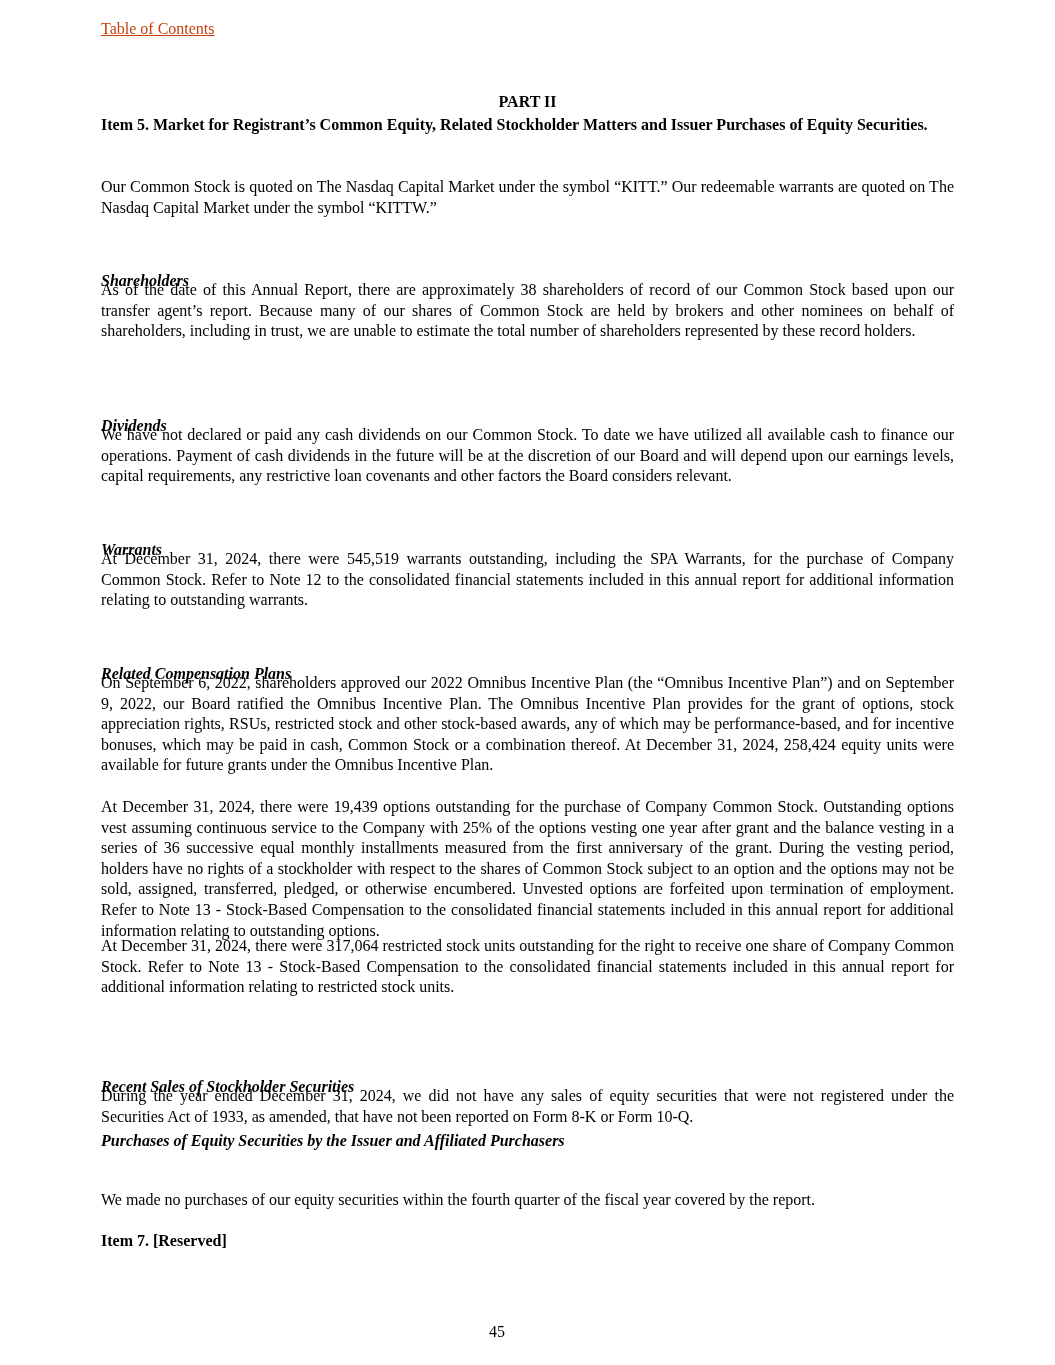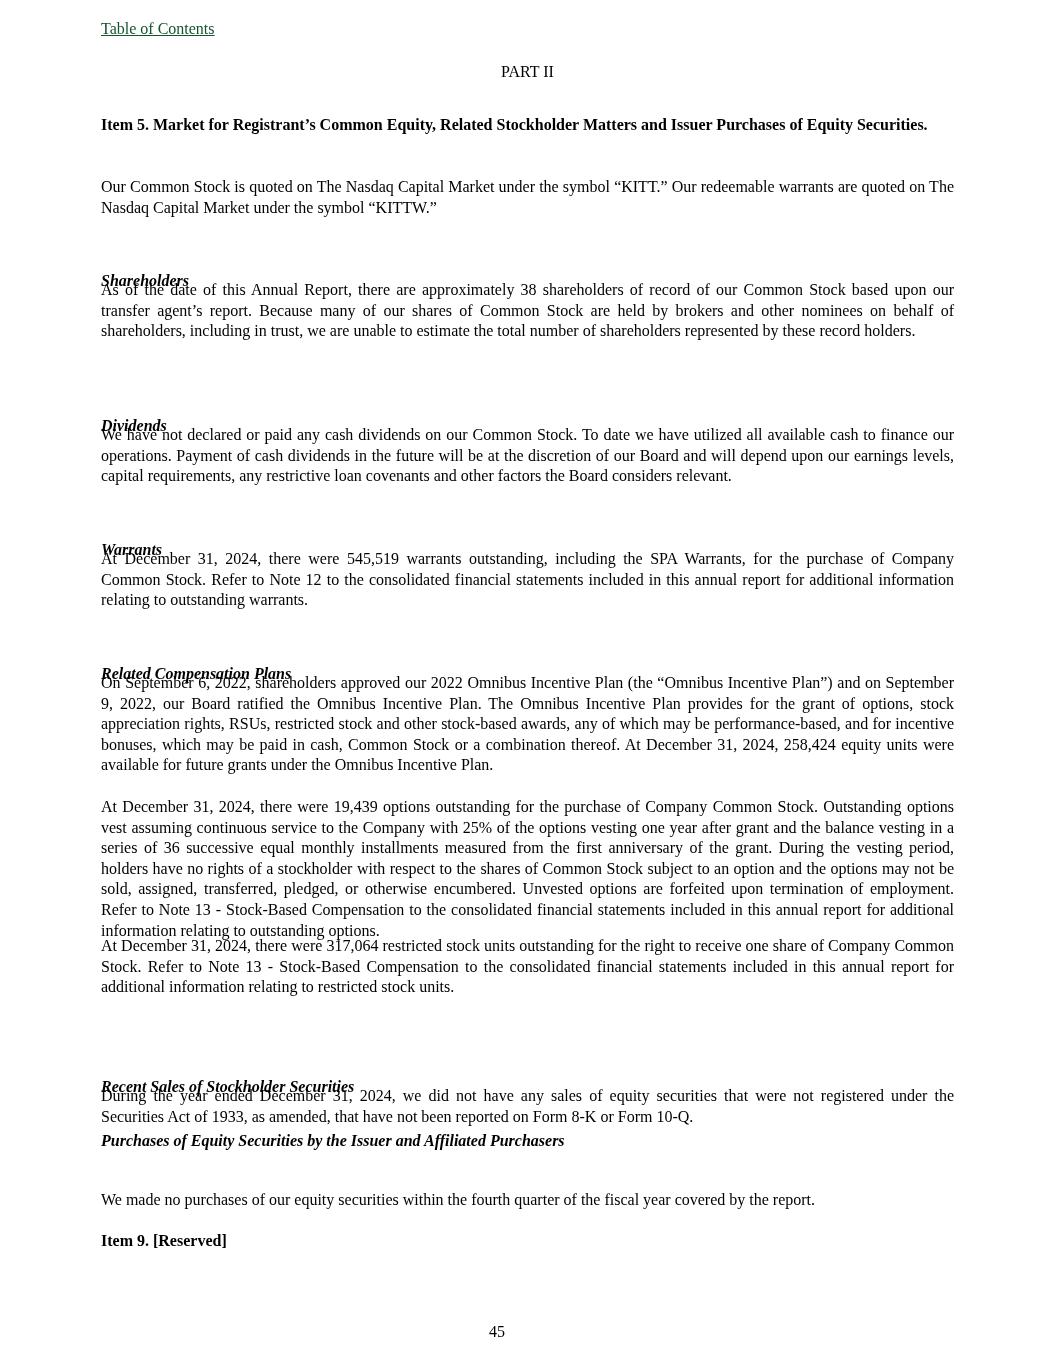--- a/index.html
+++ b/index.html
@@ -20,36 +20,36 @@
   .page {
     position: absolute;
     left: 101px;
     top: 0;
     width: 853px;
   }
   .toc-link {
     position: absolute;
     left: 0;
     top: 19px;
-    color: #14532d;
+    color: #c2410c;
     text-decoration: underline;
     font-size: 16px;
     cursor: pointer;
     white-space: nowrap;
   }
   .block {
     position: absolute;
     left: 0;
     width: 853px;
     margin: 0;
   }
   .part-title {
     text-align: center;
-    font-weight: normal;
-    top: 62px;
+    font-weight: bold;
+    top: 92px;
   }
   .item-title {
     font-weight: bold;
     text-align: justify;
     text-align-last: left;
     top: 115px;
   }
   .sub-head {
     font-weight: bold;
     font-style: italic;
@@ -98,17 +98,17 @@
   <p class="block para" style="top:673px">On September 6, 2022, shareholders approved our 2022 Omnibus Incentive Plan (the “Omnibus Incentive Plan”) and on September 9, 2022, our Board ratified the Omnibus Incentive Plan. The Omnibus Incentive Plan provides for the grant of options, stock appreciation rights, RSUs, restricted stock and other stock-based awards, any of which may be performance-based, and for incentive bonuses, which may be paid in cash, Common Stock or a combination thereof. At December 31, 2024, 258,424 equity units were available for future grants under the Omnibus Incentive Plan.</p>
   <p class="block para" style="top:797px">At December 31, 2024, there were 19,439 options outstanding for the purchase of Company Common Stock. Outstanding options vest assuming continuous service to the Company with 25% of the options vesting one year after grant and the balance vesting in a series of 36 successive equal monthly installments measured from the first anniversary of the grant. During the vesting period, holders have no rights of a stockholder with respect to the shares of Common Stock subject to an option and the options may not be sold, assigned, transferred, pledged, or otherwise encumbered. Unvested options are forfeited upon termination of employment. Refer to Note 13 - Stock-Based Compensation to the consolidated financial statements included in this annual report for additional information relating to outstanding options.</p>
   <p class="block para" style="top:936px">At December 31, 2024, there were 317,064 restricted stock units outstanding for the right to receive one share of Company Common Stock. Refer to Note 13 - Stock-Based Compensation to the consolidated financial statements included in this annual report for additional information relating to restricted stock units.</p>
 
   <div class="block sub-head" style="top:1045px">Recent Sales of Stockholder Securities</div>
   <p class="block para" style="top:1086px">During the year ended December 31, 2024, we did not have any sales of equity securities that were not registered under the Securities Act of 1933, as amended, that have not been reported on Form 8-K or Form 10-Q.</p>
 
   <div class="block sub-head" style="top:1099px">Purchases of Equity Securities by the Issuer and Affiliated Purchasers</div>
   <p class="block para" style="top:1190px">We made no purchases of our equity securities within the fourth quarter of the fiscal year covered by the report.</p>
 
-  <div class="block item6">Item 9. [Reserved]</div>
+  <div class="block item6">Item 7. [Reserved]</div>
 
 </div>
 
 <div class="page-number">45</div>
 
 </body></html>

